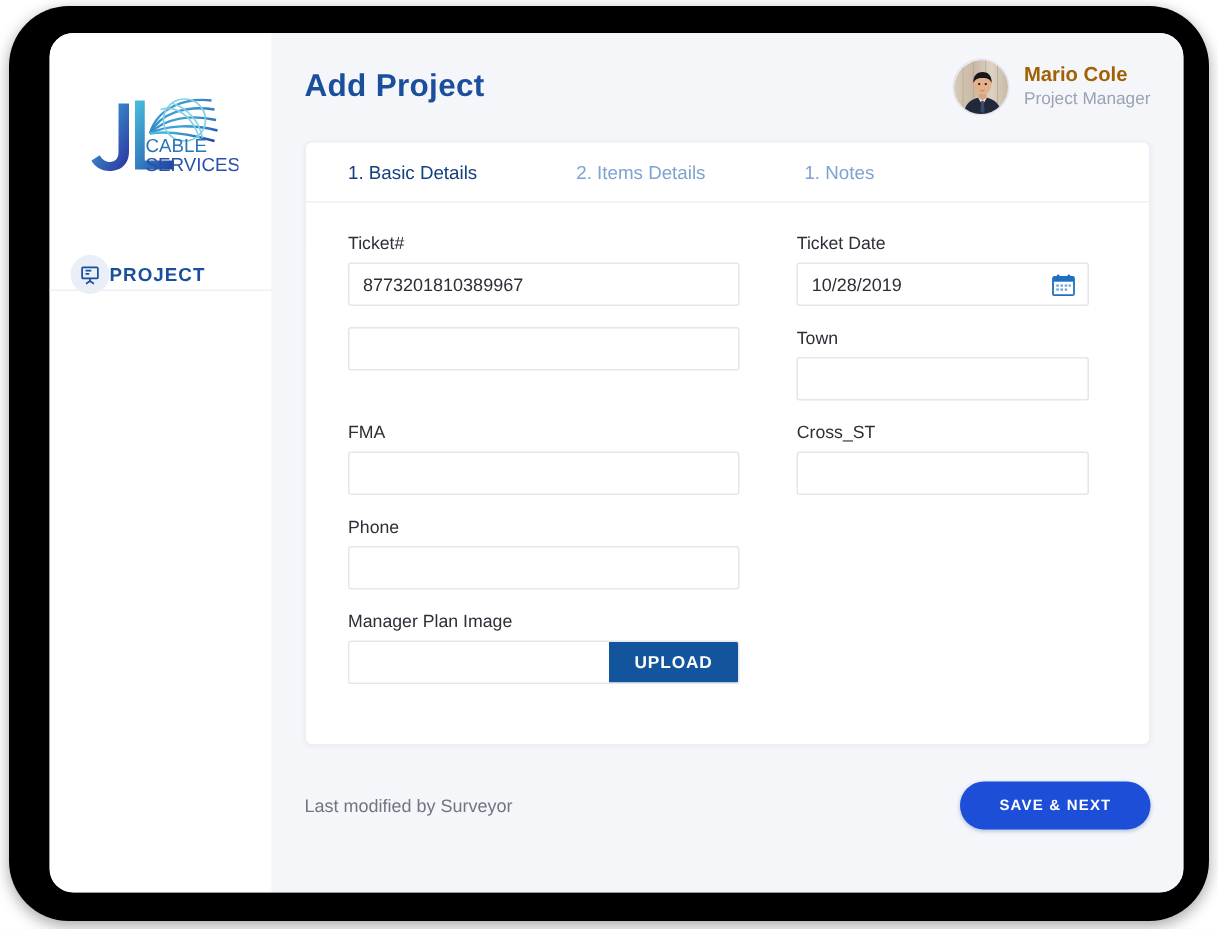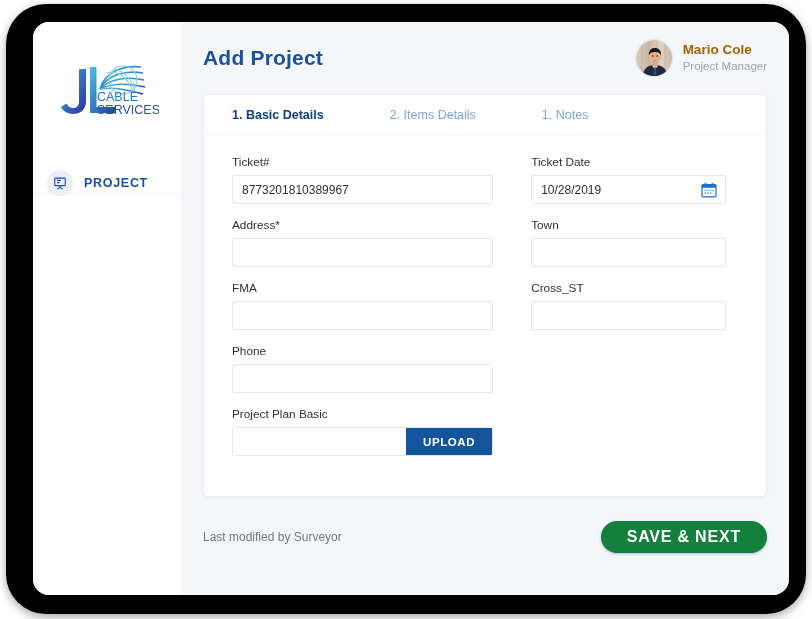--- a/index.html
+++ b/index.html
@@ -52,21 +52,20 @@
     margin-top: 19px;
   }
 
   .logo-svg { display: block; }
 
   .sidebar-nav { margin-top: 36px; }
 
   .sidebar-item {
     display: flex;
     align-items: center;
-    gap: 11px;
     padding: 9px 0 9px 14px;
     cursor: pointer;
   }
 
   .sidebar-icon-circle {
     width: 26px;
     height: 26px;
     border-radius: 50%;
     background: #e9eef7;
     display: flex;
@@ -159,21 +158,21 @@
     height: 40px;
     align-items: center;
   }
 
   .tab {
     font-size: 12.5px;
     margin-right: 66px;
     cursor: pointer;
     white-space: nowrap;
   }
-  .tab.active { color: #123f7e; font-weight: bold; }
+  .tab.active { color: #123f7e; font-weight: normal; }
   .tab.inactive { color: #7fa3cf; font-weight: normal; }
 
   #form-body {
     padding: 20px 40px 26px 28px;
   }
 
   .form-grid {
     display: grid;
     grid-template-columns: 1fr 1fr;
     column-gap: 38px;
@@ -264,27 +263,27 @@
     padding-bottom: 10px;
     gap: 36px;
   }
 
   #last-modified {
     font-size: 12px;
     color: #6f7682;
   }
 
   #save-next-btn {
-    background: #15803d;
+    background: #1d4ed8;
     color: #ffffff;
     border: 0;
     border-radius: 18px;
     height: 32px;
     padding: 0 26px;
-    font-size: 16px;
+    font-size: 10px;
     font-weight: bold;
     letter-spacing: 0.8px;
     cursor: pointer;
     font-family: "Liberation Sans", sans-serif;
     box-shadow: 0 1px 3px rgba(15,82,148,0.35);
   }
 </style>
 </head>
 <body>
 
@@ -430,21 +429,20 @@
                       <rect x="3.2" y="10.3" width="1.7" height="1.5"></rect>
                       <rect x="6.0" y="10.3" width="1.7" height="1.5"></rect>
                       <rect x="8.8" y="10.3" width="1.7" height="1.5"></rect>
                     </g>
                   </svg>
                 </span>
               </div>
             </div>
 
             <div class="field">
-              <label class="field-label">Address*</label>
               <div class="input-shell">
                 <input type="text" value="" style="">
               </div>
             </div>
 
             <div class="field">
               <label class="field-label">Town</label>
               <div class="input-shell">
                 <input type="text" value="" style="">
               </div>
@@ -466,21 +464,21 @@
 
             <div class="field">
               <label class="field-label">Phone</label>
               <div class="input-shell">
                 <input type="text" value="" style="">
               </div>
             </div>
 
 
             <div class="field upload-field">
-              <label class="field-label">Project Plan Basic</label>
+              <label class="field-label">Manager Plan Image</label>
               <div class="upload-row">
                 <input type="text" value="" style="">
                 <button class="upload-btn">UPLOAD</button>
               </div>
             </div>
 
           </div>
         </div>
       </div>
 

